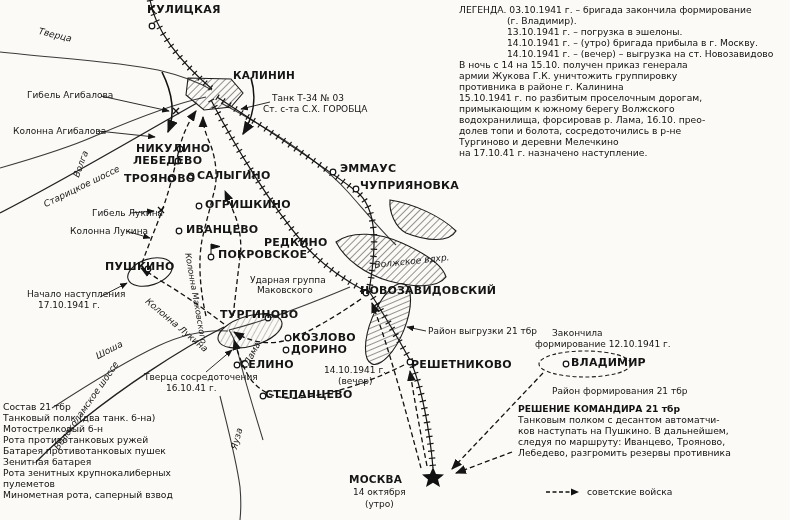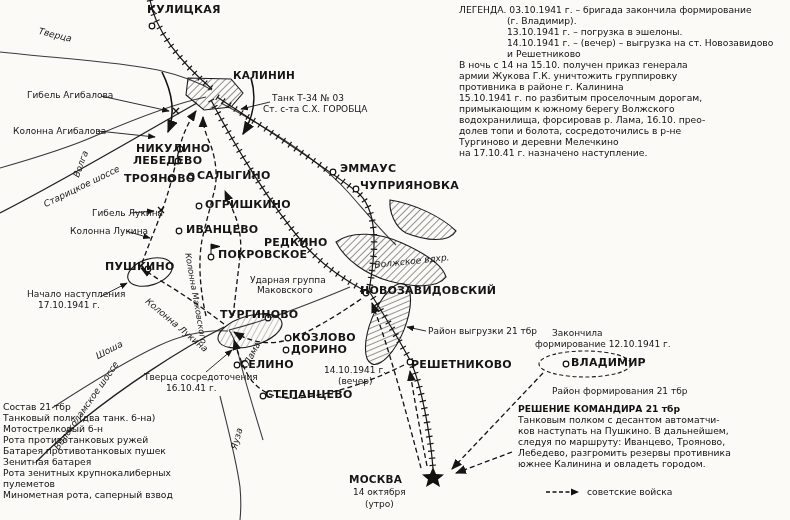--- a/index.html
+++ b/index.html
@@ -183,22 +183,22 @@
 <div class="lbl" style="left:552px;top:386px">Район формирования 21 тбр</div>
 <div class="lbl it" style="left:229px;top:448px;transform:rotate(-75deg);transform-origin:0 0">Яуза</div>
 <div class="lbl pl lg" style="left:349px;top:474px">МОСКВА</div>
 <div class="lbl" style="left:353px;top:487px">14 октября</div>
 <div class="lbl" style="left:365px;top:499px">(утро)</div>
 
 <div class="blk" style="left:459px;top:4px;width:330px">
   <div>ЛЕГЕНДА.  03.10.1941 г. – бригада закончила формирование</div>
   <div class="ind">(г. Владимир).</div>
   <div class="ind">13.10.1941 г. –  погрузка в эшелоны.</div>
+  <div class="ind">14.10.1941 г. – (утро) бригада прибыла в г. Москву.</div>
   <div class="ind">14.10.1941 г. – (вечер) – выгрузка на ст. Новозавидово</div>
-  <div class="ind">и Решетниково</div>
   <div>В ночь с 14 на 15.10. получен приказ генерала</div>
   <div>армии Жукова Г.К. уничтожить группировку</div>
   <div>противника в районе г. Калинина</div>
   <div>15.10.1941 г. по разбитым проселочным дорогам,</div>
   <div>примыкающим к южному берегу Волжского</div>
   <div>водохранилища, форсировав р. Лама, 16.10. прео-</div>
   <div>долев топи и болота, сосредоточились в р-не</div>
   <div>Тургиново и деревни Мелечкино</div>
   <div>на 17.10.41 г. назначено наступление.</div>
 </div>
@@ -214,21 +214,20 @@
   <div>пулеметов</div>
   <div>Минометная рота, саперный взвод</div>
 </div>
 
 <div class="blk" style="left:518px;top:403px;width:270px">
   <div class="u">РЕШЕНИЕ КОМАНДИРА 21 тбр</div>
   <div>Танковым полком с десантом автоматчи-</div>
   <div>ков наступать на Пушкино. В дальнейшем,</div>
   <div>следуя по маршруту: Иванцево, Трояново,</div>
   <div>Лебедево, разгромить резервы противника</div>
-  <div>южнее Калинина и овладеть городом.</div>
 </div>
 
 <div class="legrow" style="left:545px;top:486px">
   <svg width="36" height="10">
     <path d="M1,5 H27" stroke="#111" stroke-width="1.3" stroke-dasharray="4 2.5" fill="none"></path>
     <path d="M34,5 L26,1.6 L26,8.4 Z" fill="#111"></path>
   </svg>
   <span>советские войска</span>
 </div>
 

